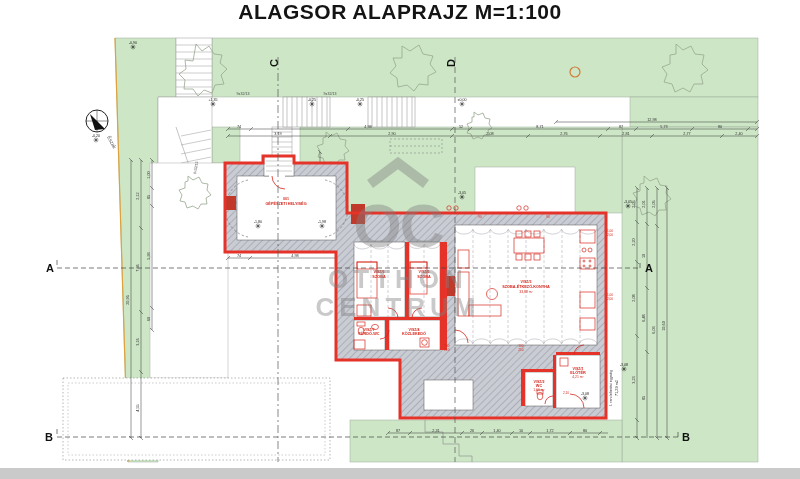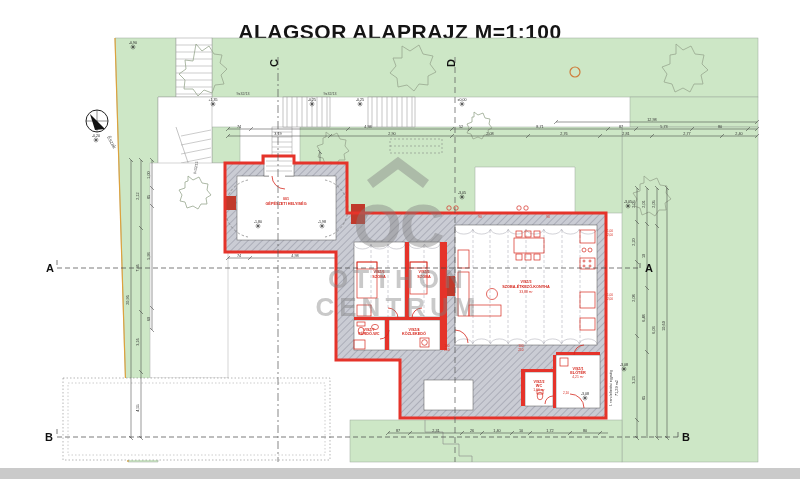--- a/index.html
+++ b/index.html
@@ -1,18 +1,18 @@
 <!DOCTYPE html>
 <html><head>
 <meta charset="utf-8">
 <style>
   html,body{margin:0;padding:0;background:#fff;}
   .stage{position:relative;width:800px;height:479px;background:#ffffff;overflow:hidden;
          font-family:"Liberation Sans",sans-serif;}
-  .title{position:absolute;top:20px;left:0;width:100%;text-align:center;
+  .title{position:absolute;top:0;left:0;width:100%;text-align:center;
          font-size:21px;font-weight:bold;letter-spacing:.5px;color:#141414;}
   .plan{position:absolute;top:0;left:0;}
   .taskbar{position:absolute;left:0;bottom:0;width:800px;height:11px;background:#cacaca;}
   
   text{font-family:"Liberation Sans",sans-serif;}
   .dim{font-size:3.8px;fill:#333;text-anchor:middle;}
   .elevtext{font-size:3.6px;fill:#222;text-anchor:middle;}
   .doortext{font-size:3.2px;fill:#d6281e;text-anchor:middle;}
   .room-id{font-size:3.6px;font-weight:bold;fill:#d6281e;text-anchor:middle;}
   .room-name{font-size:3.8px;font-weight:bold;fill:#d6281e;text-anchor:middle;}

